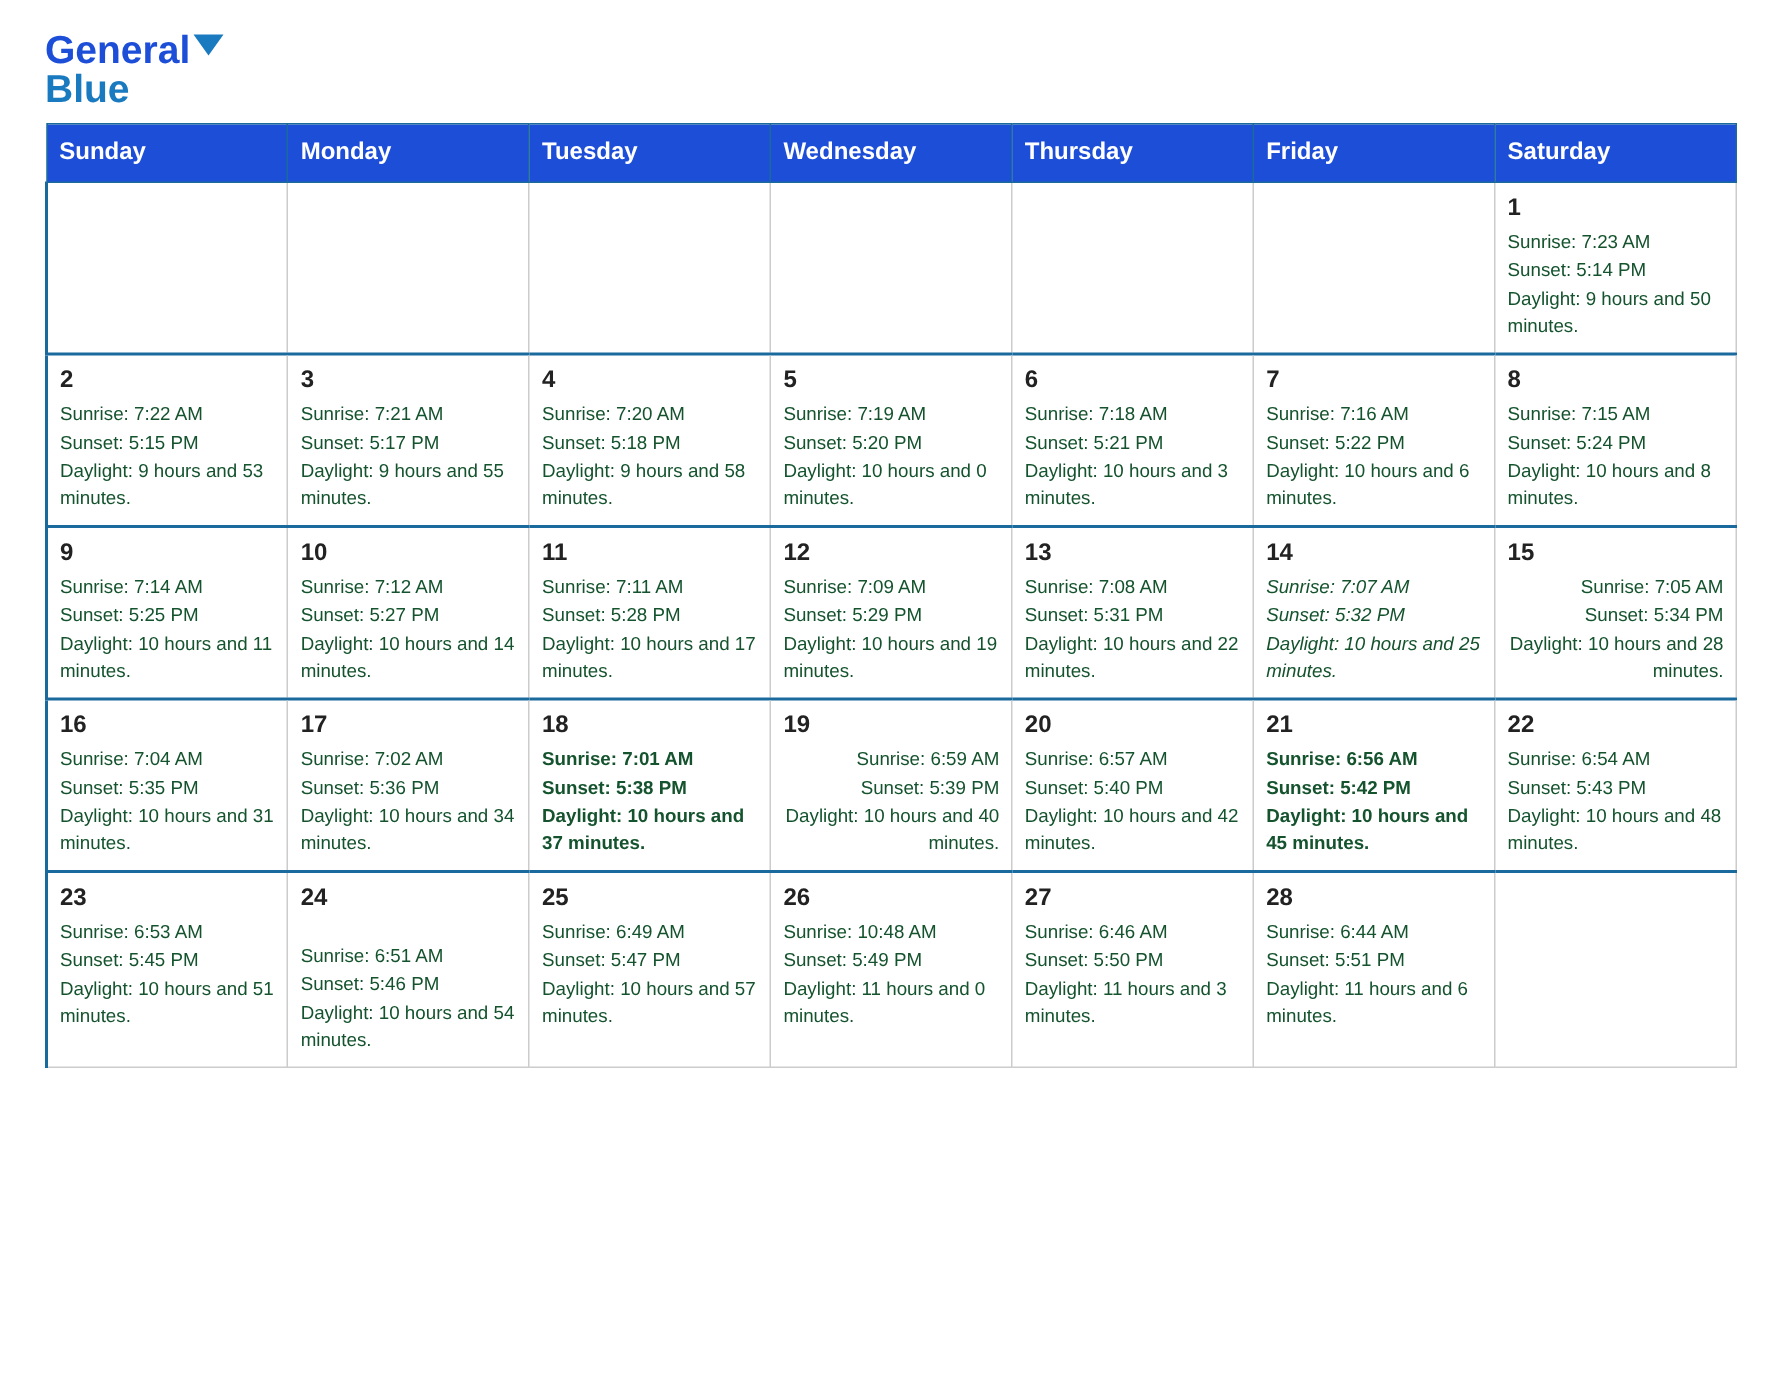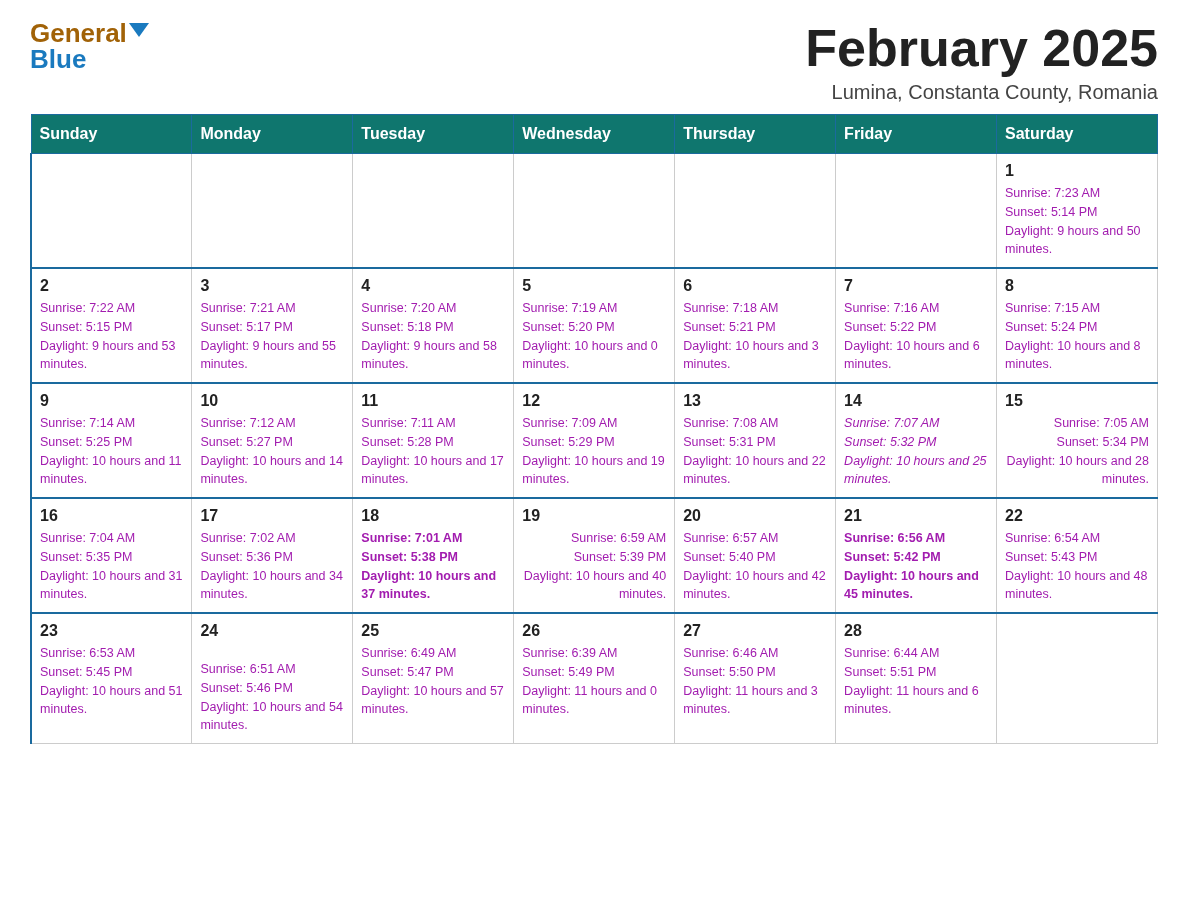--- a/index.html
+++ b/index.html
@@ -17,21 +17,21 @@
       margin-bottom: 10px;
     }
     .logo {
       display: flex;
       flex-direction: column;
       align-items: flex-start;
     }
     .logo-general {
       font-size: 26px;
       font-weight: bold;
-      color: #a16207;
+      color: #1d4ed8;
       line-height: 1;
     }
     .logo-blue {
       font-size: 26px;
       font-weight: bold;
       color: #1a7abf;
       line-height: 1;
     }
     .logo-triangle {
       display: inline-block;
@@ -58,21 +58,21 @@
       font-size: 20px;
       color: #444;
       margin-top: 4px;
     }
     .calendar-table {
       width: 100%;
       border-collapse: collapse;
       margin-top: 10px;
     }
     .calendar-table th {
-      background-color: #0f766e;
+      background-color: #1d4ed8;
       color: #fff;
       font-size: 16px;
       font-weight: bold;
       padding: 10px 8px;
       text-align: left;
       border: 1px solid #1a6a9e;
     }
     .calendar-table td {
       vertical-align: top;
       padding: 8px 8px;
@@ -85,21 +85,21 @@
     }
     .day-number {
       font-size: 16px;
       font-weight: bold;
       color: #222;
       display: block;
       margin-bottom: 4px;
     }
     .day-info {
       font-size: 12.5px;
-      color: #a21caf;
+      color: #14532d;
       line-height: 1.5;
     }
     .calendar-table tr td:first-child {
       border-left: 2px solid #1a6a9e;
     }
     .row-divider td {
       border-top: 2px solid #1a6a9e;
     }
     .empty-cell {
       background: #f9f9f9;
@@ -108,24 +108,20 @@
 </head>
 <body>
 
 <div class="header-row">
   <div class="logo">
     <div style="display:flex;align-items:center;">
       <span class="logo-general">General</span>
       <span class="logo-triangle"></span>
     </div>
     <span class="logo-blue">Blue</span>
-  </div>
-  <div class="title-section">
-    <div class="calendar-title">February 2025</div>
-    <div class="calendar-subtitle">Lumina, Constanta County, Romania</div>
   </div>
 </div>
 
 <table class="calendar-table">
   <thead>
     <tr>
     <th>Sunday</th>
         <th>Monday</th>
         <th>Tuesday</th>
         <th>Wednesday</th>
@@ -295,21 +291,21 @@
 Daylight: 10 hours and 54 minutes.</div>
         </td>
         <td>
           <span class="day-number">25</span>
           <div class="day-info" style="white-space: pre-line;">Sunrise: 6:49 AM
 Sunset: 5:47 PM
 Daylight: 10 hours and 57 minutes.</div>
         </td>
         <td>
           <span class="day-number">26</span>
-          <div class="day-info" style="white-space: pre-line;">Sunrise: 6:39 AM
+          <div class="day-info" style="white-space: pre-line;">Sunrise: 10:48 AM
 Sunset: 5:49 PM
 Daylight: 11 hours and 0 minutes.</div>
         </td>
         <td>
           <span class="day-number">27</span>
           <div class="day-info" style="white-space: pre-line;">Sunrise: 6:46 AM
 Sunset: 5:50 PM
 Daylight: 11 hours and 3 minutes.</div>
         </td>
         <td>

